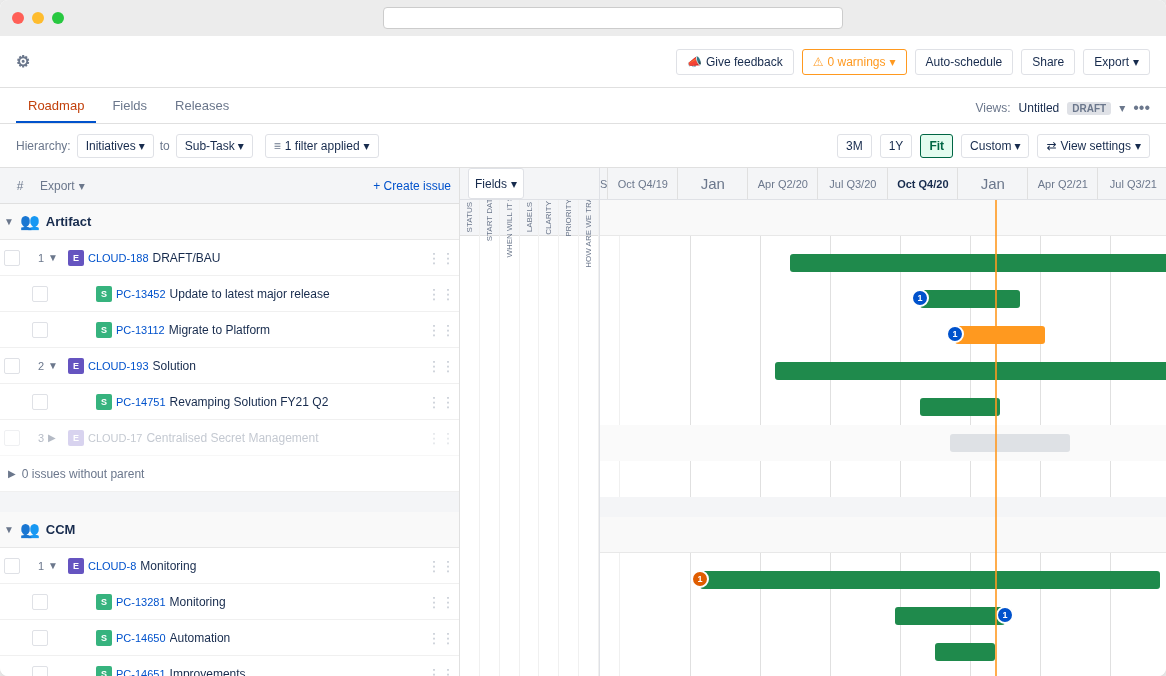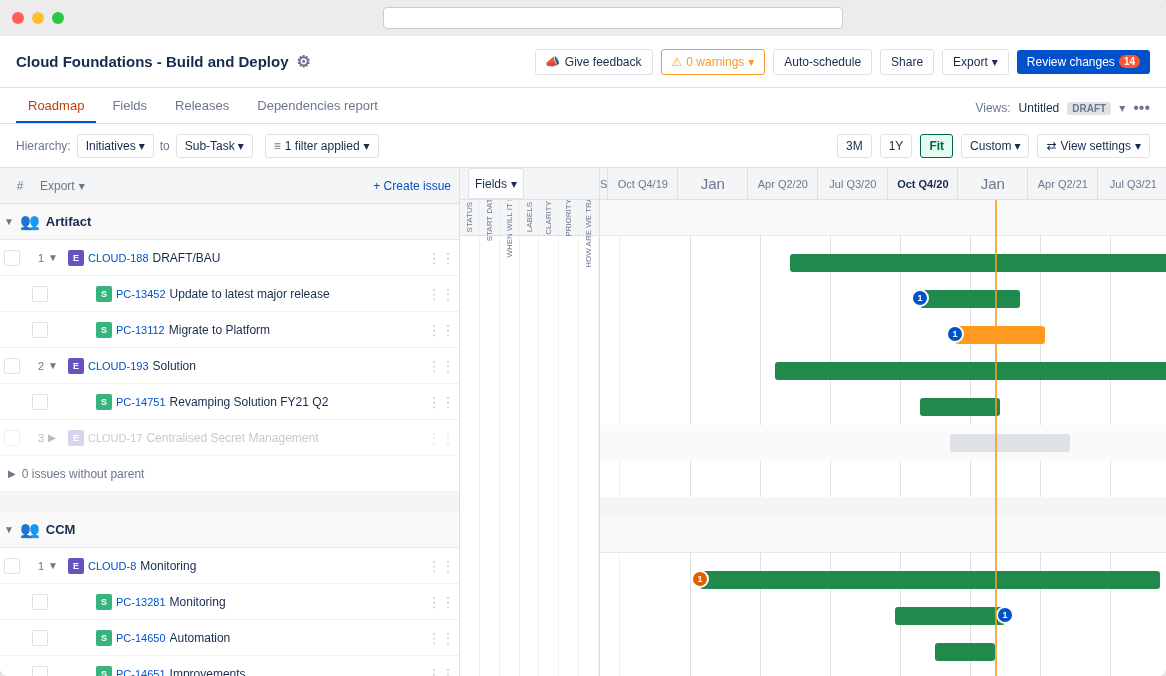--- a/index.html
+++ b/index.html
@@ -104,21 +104,20 @@
     <div class="traffic-light tl-red"></div>
     <div class="traffic-light tl-yellow"></div>
     <div class="traffic-light tl-green"></div>
     <div class="titlebar-search">
       <input type="text" placeholder="" style="">
     </div>
   </div>
 
   <div class="app-header">
     <div class="app-title">
-      <span>Cloud Foundations - Build and Deploy</span>
       <span class="settings-icon">⚙</span>
     </div>
     <div class="header-actions">
       <button class="btn">
         <span>📣</span>
         <span>Give feedback</span>
       </button>
       <button class="btn btn-warning-outline">
         <span>⚠</span>
         <span>0 warnings</span>
@@ -127,32 +126,27 @@
       <button class="btn">
         <span>Auto-schedule</span>
       </button>
       <button class="btn">
         <span>Share</span>
       </button>
       <button class="btn">
         <span>Export</span>
         <span>▾</span>
       </button>
-      <button class="btn btn-primary">
-        <span>Review changes</span>
-        <span class="badge">14</span>
-      </button>
     </div>
   </div>
 
   <div class="nav-tabs">
     <div class="nav-tab active">Roadmap</div>
     <div class="nav-tab">Fields</div>
     <div class="nav-tab">Releases</div>
-    <div class="nav-tab">Dependencies report</div>
     <div class="views-section">
       <span class="views-label">Views:</span>
       <span class="views-name">Untitled</span>
       <span class="views-badge">DRAFT</span>
       <span style="cursor:pointer;color:#6b778c;">▾</span>
       <span class="more-btn">•••</span>
     </div>
   </div>
 
   <div class="toolbar">

